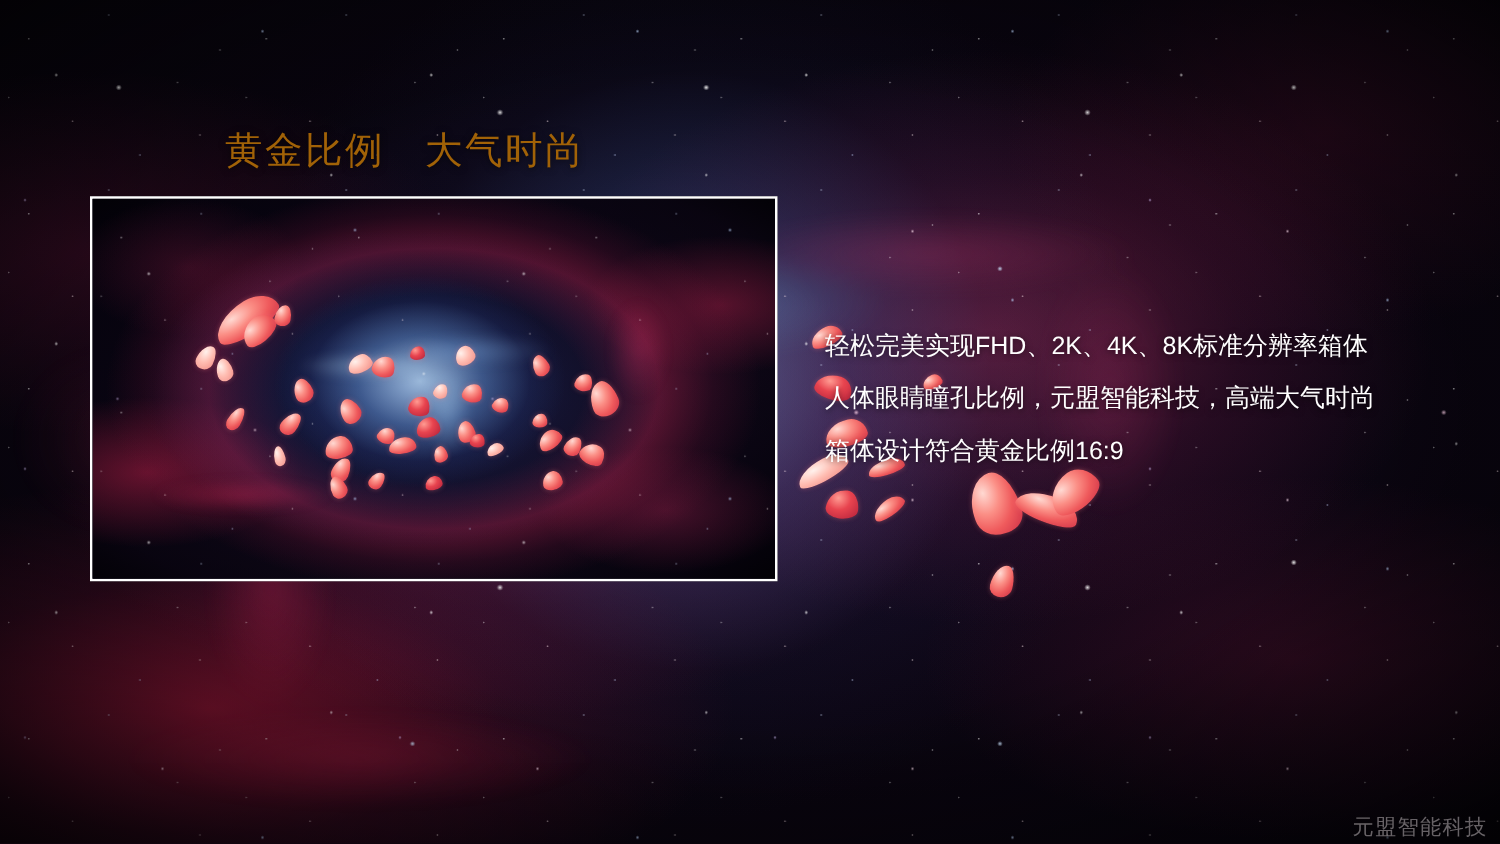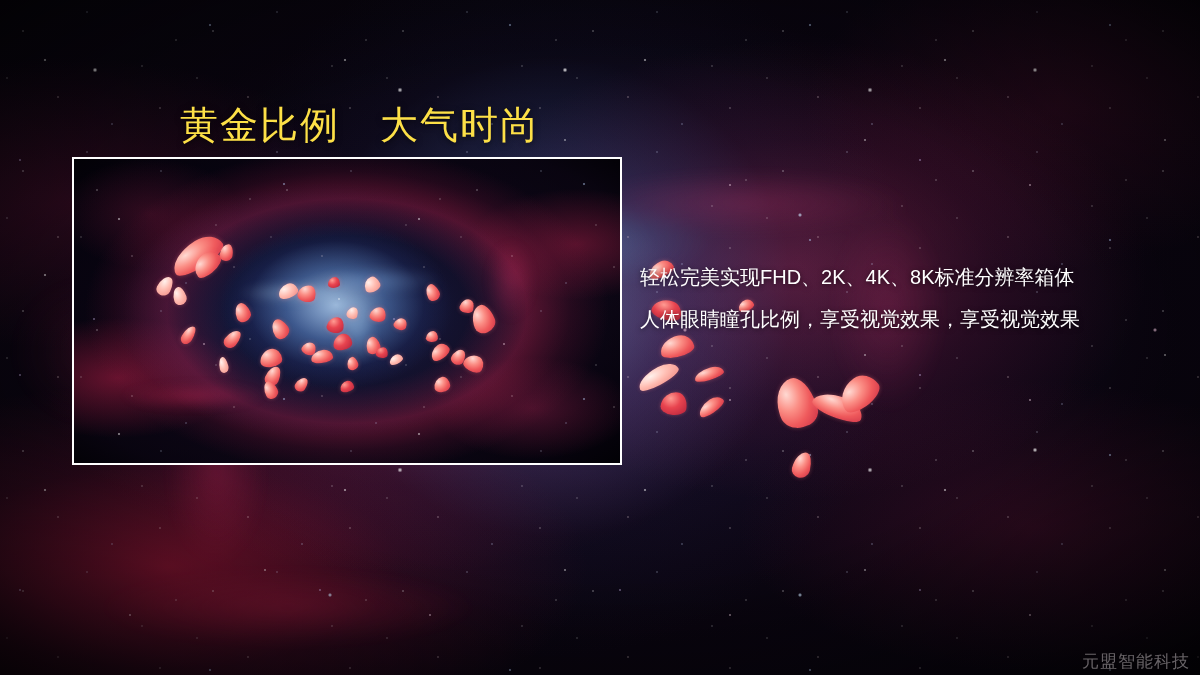--- a/index.html
+++ b/index.html
@@ -147,30 +147,30 @@
       radial-gradient(ellipse 18% 6% at 22% 78%, rgba(230,45,95,0.30), rgba(0,0,0,0) 74%),
       radial-gradient(ellipse 6% 18% at 80% 40%, rgba(225,55,110,0.26), rgba(0,0,0,0) 74%);
     filter: blur(4px);
   }
 
   
   #slide-title {
     position: absolute;
     left: 180px;
     top: 100px;
-    font-size: 38px;
+    font-size: 30px;
     letter-spacing: 2px;
-    color: #fde047;
+    color: #a16207;
     white-space: pre;
     text-shadow: 0 1px 6px rgba(0,0,0,0.65);
   }
 
   #body-copy {
     position: absolute;
-    left: 640px;
+    left: 660px;
     top: 256px;
     width: 500px;
   }
   .body-line {
     font-size: 20px;
     line-height: 42px;
     color: #ffffff;
     white-space: nowrap;
     text-shadow: 0 1px 5px rgba(0,0,0,0.6);
   }
@@ -258,18 +258,19 @@
       <div class="petal" style="left:356px; top:186px; width:20px; height:14px; transform:rotate(-34deg);"></div>
       <div class="petal" style="left:378px; top:190px; width:13px; height:16px; transform:rotate(26deg);"></div>
       <div class="petal" style="left:360px; top:218px; width:16px; height:15px; transform:rotate(-10deg);"></div>
       <div class="petal" style="left:390px; top:196px; width:20px; height:17px; transform:rotate(30deg);"></div>
       <div class="petal" style="left:273px; top:198px; width:11px; height:13px; transform:rotate(-16deg);"></div>
     </div>
   </div>
 
   <div id="body-copy">
     <div class="body-line">轻松完美实现FHD、2K、4K、8K标准分辨率箱体</div>
-    <div class="body-line">人体眼睛瞳孔比例，享受视觉效果，享受视觉效果</div>
+    <div class="body-line">人体眼睛瞳孔比例，元盟智能科技，高端大气时尚</div>
+    <div class="body-line">箱体设计符合黄金比例16:9</div>
   </div>
 
   <div id="watermark">元盟智能科技</div>
 
 </div>
 
 </body></html>

